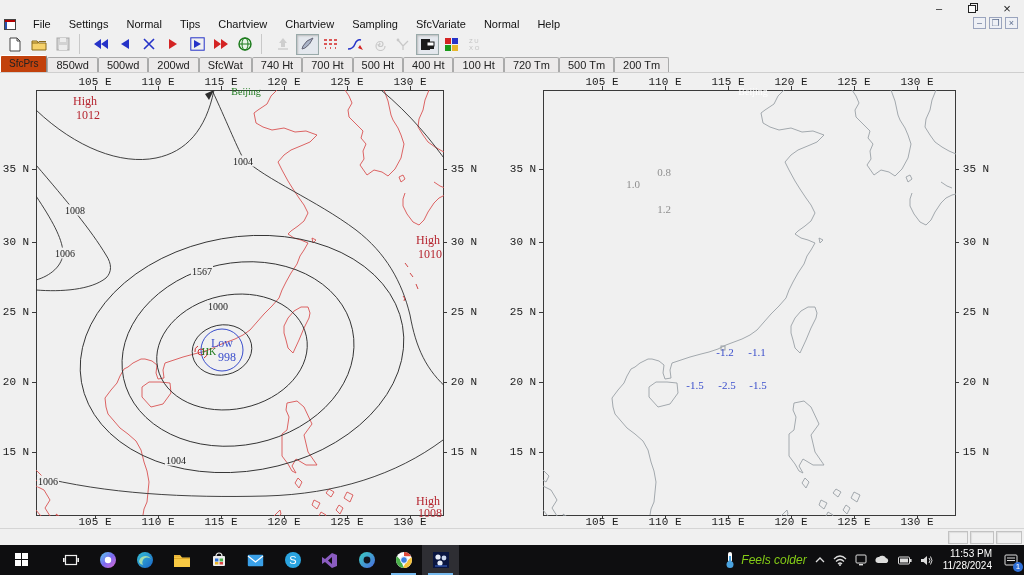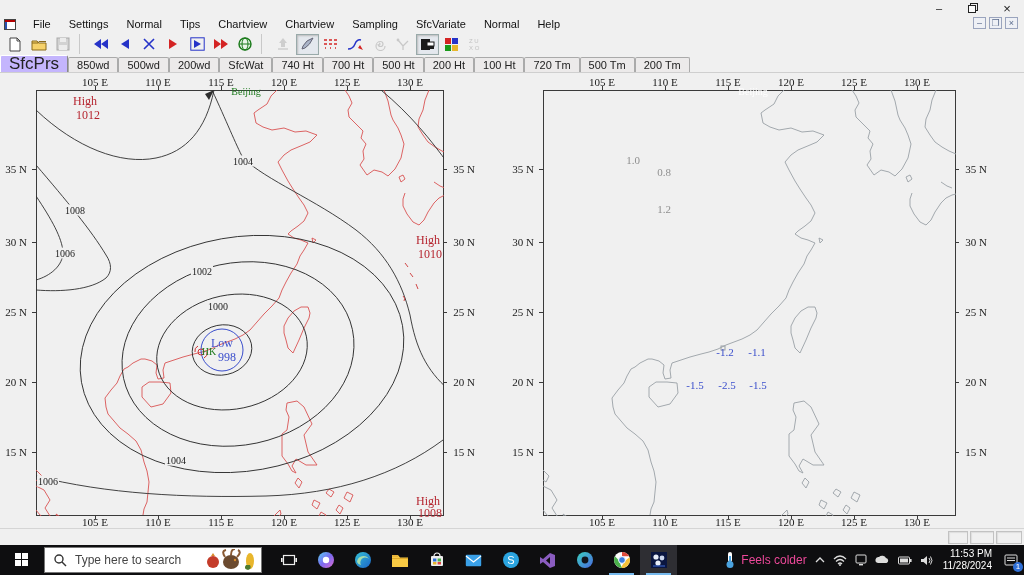--- a/index.html
+++ b/index.html
@@ -33,31 +33,31 @@
   border:1px solid transparent; }
 .tb-btn.active { border:1px solid #9aa; background:#e4e8ee; box-shadow:inset 1px 1px 2px #bbb; }
 .tb-btn.disabled { opacity:.45; filter:grayscale(1); }
 .tb-btn svg { display:block; }
 
 
 .tabbar { position:absolute; left:0; top:56px; width:1024px; height:17px; background:#f0f0f0;
   display:flex; align-items:flex-end; border-bottom:1px solid #cfcfcf; }
 .tab { height:15px; line-height:14px; padding:0 8px; margin-top:2px; background:#eceaea;
   border:1px solid #aaa; border-bottom:none; border-radius:2px 2px 0 0; color:#222; font-size:11px; }
-.tab.active { height:17px; line-height:16px; background:#c4b5fd; border-color:#888;
-  border-top:1px solid #fff; border-left:1px solid #fff; font-size:17px; }
+.tab.active { height:17px; line-height:16px; background:#c2410c; border-color:#888;
+  border-top:1px solid #fff; border-left:1px solid #fff; font-size:10px; }
 
 
 .chart-svg { position:absolute; }
 .frame-rect { fill:none; stroke:#3a3a3a; stroke-width:1; }
 .coast-red { stroke:#d95252; fill:none; stroke-width:0.9; }
 .coast-gray { stroke:#9aa0a6; fill:none; stroke-width:0.9; }
 .contours path, .contours ellipse { fill:none; stroke:#2e2e2e; stroke-width:0.9; }
 .redmarks path { stroke:#cc3333; fill:none; stroke-width:0.9; }
-.tick-label { position:absolute; font-family:Liberation Serif, serif; font-size:11px; color:#1a1a1a;
+.tick-label { position:absolute; font-family:Liberation Mono, monospace; font-size:11px; color:#1a1a1a;
   transform:translate(-50%,-50%); white-space:nowrap; }
 .tickmark { position:absolute; background:#3a3a3a; }
 .map-label { position:absolute; font-family:"Liberation Serif", serif; transform:translate(-50%,-50%);
   white-space:nowrap; font-size:12px; }
 .contour-label { position:absolute; font-family:"Liberation Serif", serif; font-size:10px; color:#222;
   background:#f0f0f0; padding:0 1px; transform:translate(-50%,-50%); }
 
 
 .statusbar { position:absolute; left:0; top:528px; width:1024px; height:17px; background:#f0f0f0;
   border-top:1px solid #d5d5d5; display:flex; align-items:center; font-size:11px; color:#000; }
@@ -71,21 +71,21 @@
 .start-btn { width:44px; height:30px; display:flex; align-items:center; justify-content:center; }
 .start-grid { width:14px; height:14px; display:grid; grid-template-columns:6px 6px; grid-template-rows:6px 6px; gap:1px; }
 .start-grid i { background:#fff; }
 .search-box { width:218px; height:26px; background:#fff; border:1px solid #777; display:flex; align-items:center; }
 .search-box .ph { color:#454545; font-size:12px; flex:1; }
 .tb-icon { width:37px; height:30px; display:flex; align-items:center; justify-content:center; position:relative; }
 .tb-icon.running::after { content:""; position:absolute; left:6px; right:6px; bottom:0; height:2px; background:#76b9ed; }
 .tb-icon.focused { background:#2e2e33; }
 .tray { position:absolute; right:0; top:0; height:30px; display:flex; align-items:center; }
 .tray-item { display:flex; align-items:center; justify-content:center; height:30px; padding:0 4px; }
-.weather-label { font-size:12px; color:#ec4899; margin-left:4px; }
+.weather-label { font-size:12px; color:#84cc16; margin-left:4px;font-style:italic; }
 .clock { text-align:right; font-size:10px; line-height:12px; padding:0 6px; }
 .badge { position:absolute; right:1px; bottom:3px; background:#2f6fd6; color:#fff; font-size:8px;
   width:10px; height:10px; border-radius:50%; line-height:10px; text-align:center; }
 </style>
 </head>
 <body>
 
 <div id="app">
 
   <div class="win-controls">
@@ -239,21 +239,21 @@
 
   <div class="tabbar">
       <div class="tab active">SfcPrs</div>
       <div class="tab">850wd</div>
       <div class="tab">500wd</div>
       <div class="tab">200wd</div>
       <div class="tab">SfcWat</div>
       <div class="tab">740 Ht</div>
       <div class="tab">700 Ht</div>
       <div class="tab">500 Ht</div>
-      <div class="tab">200 Ht</div>
+      <div class="tab">400 Ht</div>
       <div class="tab">100 Ht</div>
       <div class="tab">720 Tm</div>
       <div class="tab">500 Tm</div>
       <div class="tab">200 Tm</div>
     </div>
 
   <svg width="0" height="0" style="position:absolute">
     <defs>
       <g id="coast-geom">
         <path d="M241,0 L235,6 L231,14 L222,20 L218,23 L220,33 L227,37 L236,40 L248,38 L259,42 L270,41 L281,45 L274,52 L267,55 L255,60 L248,65 L242,72 L246,80 L252,91 L257,99 L263,108 L268,115 L272,123 L268,131 L262,136 L255,141 L252,144 L258,148 L265,150 L272,153 L268,160 L264,166 L261,174 L255,183 L250,192 L246,200 L243,208 L236,216 L228,224 L221,232 L214,240 L207,245 L199,249 L191,252 L183,255 L175,259 L166,262 L158,264 L147,267 L138,270 L129,273 L127,280 L128,288 L122,289 L120,283 L121,275 L116,271 L109,269 L105,269 L97,273 L92,277 L88,279 L84,286 L81,293 L75,300 L69,308 L70,317 L72,324 L78,331 L84,338 L92,344 L100,351 L105,360 L108,372 L111,381 L113,392 L112,402 L111,412 L108,419 L107,425"></path>
@@ -322,36 +322,20 @@
   </div>
 
   <div class="taskbar">
     <div class="start-btn">
       <div class="start-grid">
           <i></i>
           <i></i>
           <i></i>
           <i></i>
         </div>
-    </div>
-    <div class="search-box">
-      <svg width="14" height="14" viewBox="0 0 14 14" style="margin:0 8px">
-        <circle cx="6" cy="6" r="4" fill="none" stroke="#333" stroke-width="1.4"></circle>
-        <line x1="9" y1="9" x2="13" y2="13" stroke="#333" stroke-width="1.4"></line>
-      </svg>
-      <div class="ph">Type here to search</div>
-      <svg width="52" height="22" viewBox="0 0 52 22" style="margin-right:4px">
-        <circle cx="8" cy="13" r="6" fill="#c43c2a"></circle>
-          <path d="M6,7 l2,-3 l2,3 z" fill="#d98a2b"></path>
-        <ellipse cx="26" cy="13" rx="8" ry="7" fill="#6b4a2f"></ellipse>
-          <path d="M20,8 q-4,-6 1,-7 M26,6 q0,-6 4,-6 M32,8 q5,-5 1,-7" stroke="#8a5a33" fill="none" stroke-width="2"></path>
-          <circle cx="30" cy="11" r="1.2" fill="#d98a2b"></circle>
-        <ellipse cx="45" cy="12" rx="4" ry="8" fill="#e8b62c"></ellipse>
-          <path d="M41,16 q-3,4 2,5 q4,-1 2,-5" fill="#4d7a2f"></path>
-      </svg>
     </div>
     <div style="display:flex;margin-left:8px;">
         <div class="tb-icon">
           <svg width="16" height="14" viewBox="0 0 16 14">
             <rect x="2.5" y="2.5" width="11" height="9" fill="none" stroke="#eee" stroke-width="1.2"></rect>
             <rect x="0" y="5" width="1.6" height="4" fill="#eee"></rect>
             <rect x="14.4" y="5" width="1.6" height="4" fill="#eee"></rect>
           </svg>
         </div>
         <div class="tb-icon">
@@ -542,21 +526,21 @@
     <div class="tick-label" style="left: 464px; top: 382px;">20 N</div>
     <div class="tickmark" style="left: 32px; top: 382px; width: 4px; height: 1px;"></div>
     <div class="tickmark" style="left: 443px; top: 382px; width: 4px; height: 1px;"></div>
     <div class="tick-label" style="left: 16px; top: 452px;">15 N</div>
     <div class="tick-label" style="left: 464px; top: 452px;">15 N</div>
     <div class="tickmark" style="left: 32px; top: 452px; width: 4px; height: 1px;"></div>
     <div class="tickmark" style="left: 443px; top: 452px; width: 4px; height: 1px;"></div>
     <div class="contour-label" style="left: 75px; top: 210px;">1008</div>
     <div class="contour-label" style="left: 65px; top: 253px;">1006</div>
     <div class="contour-label" style="left: 243px; top: 161px;">1004</div>
-    <div class="contour-label" style="left: 202px; top: 271px;">1002</div>
+    <div class="contour-label" style="left: 202px; top: 271px;">1567</div>
     <div class="contour-label" style="left: 218px; top: 306px;">1000</div>
     <div class="contour-label" style="left: 176px; top: 460px;">1004</div>
     <div class="contour-label" style="left: 48px; top: 481px;">1006</div>
     <div class="map-label" style="left: 85px; top: 101px; color: rgb(181, 36, 46); font-size: 12px;">High</div>
     <div class="map-label" style="left: 88px; top: 115px; color: rgb(181, 36, 46); font-size: 12px;">1012</div>
     <div class="map-label" style="left: 428px; top: 240px; color: rgb(181, 36, 46); font-size: 12px;">High</div>
     <div class="map-label" style="left: 430px; top: 254px; color: rgb(181, 36, 46); font-size: 12px;">1010</div>
     <div class="map-label" style="left: 428px; top: 501px; color: rgb(181, 36, 46); font-size: 12px;">High</div>
     <div class="map-label" style="left: 430px; top: 513px; color: rgb(181, 36, 46); font-size: 12px;">1008</div>
     <div class="map-label" style="left: 222px; top: 343px; color: rgb(58, 78, 204); font-size: 12px;">Low</div>
@@ -601,21 +585,21 @@
     <div class="tickmark" style="left: 955px; top: 312px; width: 4px; height: 1px;"></div>
     <div class="tick-label" style="left: 523px; top: 382px;">20 N</div>
     <div class="tick-label" style="left: 976px; top: 382px;">20 N</div>
     <div class="tickmark" style="left: 539px; top: 382px; width: 4px; height: 1px;"></div>
     <div class="tickmark" style="left: 955px; top: 382px; width: 4px; height: 1px;"></div>
     <div class="tick-label" style="left: 523px; top: 452px;">15 N</div>
     <div class="tick-label" style="left: 976px; top: 452px;">15 N</div>
     <div class="tickmark" style="left: 539px; top: 452px; width: 4px; height: 1px;"></div>
     <div class="tickmark" style="left: 955px; top: 452px; width: 4px; height: 1px;"></div>
     <div class="map-label" style="left: 753px; top: 91px; color: rgb(255, 255, 255); font-size: 10px;">Beijing</div>
-    <div class="map-label" style="left: 633px; top: 160px; color: rgb(143, 143, 143); font-size: 11px;">1.0</div>
+    <div class="map-label" style="left: 633px; top: 184px; color: rgb(143, 143, 143); font-size: 11px;">1.0</div>
     <div class="map-label" style="left: 664px; top: 172px; color: rgb(143, 143, 143); font-size: 11px;">0.8</div>
     <div class="map-label" style="left: 664px; top: 209px; color: rgb(143, 143, 143); font-size: 11px;">1.2</div>
     <div class="map-label" style="left: 725px; top: 352px; color: rgb(58, 78, 204); font-size: 11px;">-1.2</div>
     <div class="map-label" style="left: 757px; top: 352px; color: rgb(58, 78, 204); font-size: 11px;">-1.1</div>
     <div class="map-label" style="left: 695px; top: 385px; color: rgb(58, 78, 204); font-size: 11px;">-1.5</div>
     <div class="map-label" style="left: 727px; top: 385px; color: rgb(58, 78, 204); font-size: 11px;">-2.5</div>
     <div class="map-label" style="left: 758px; top: 385px; color: rgb(58, 78, 204); font-size: 11px;">-1.5</div>
   </div>
 
 </body></html>

